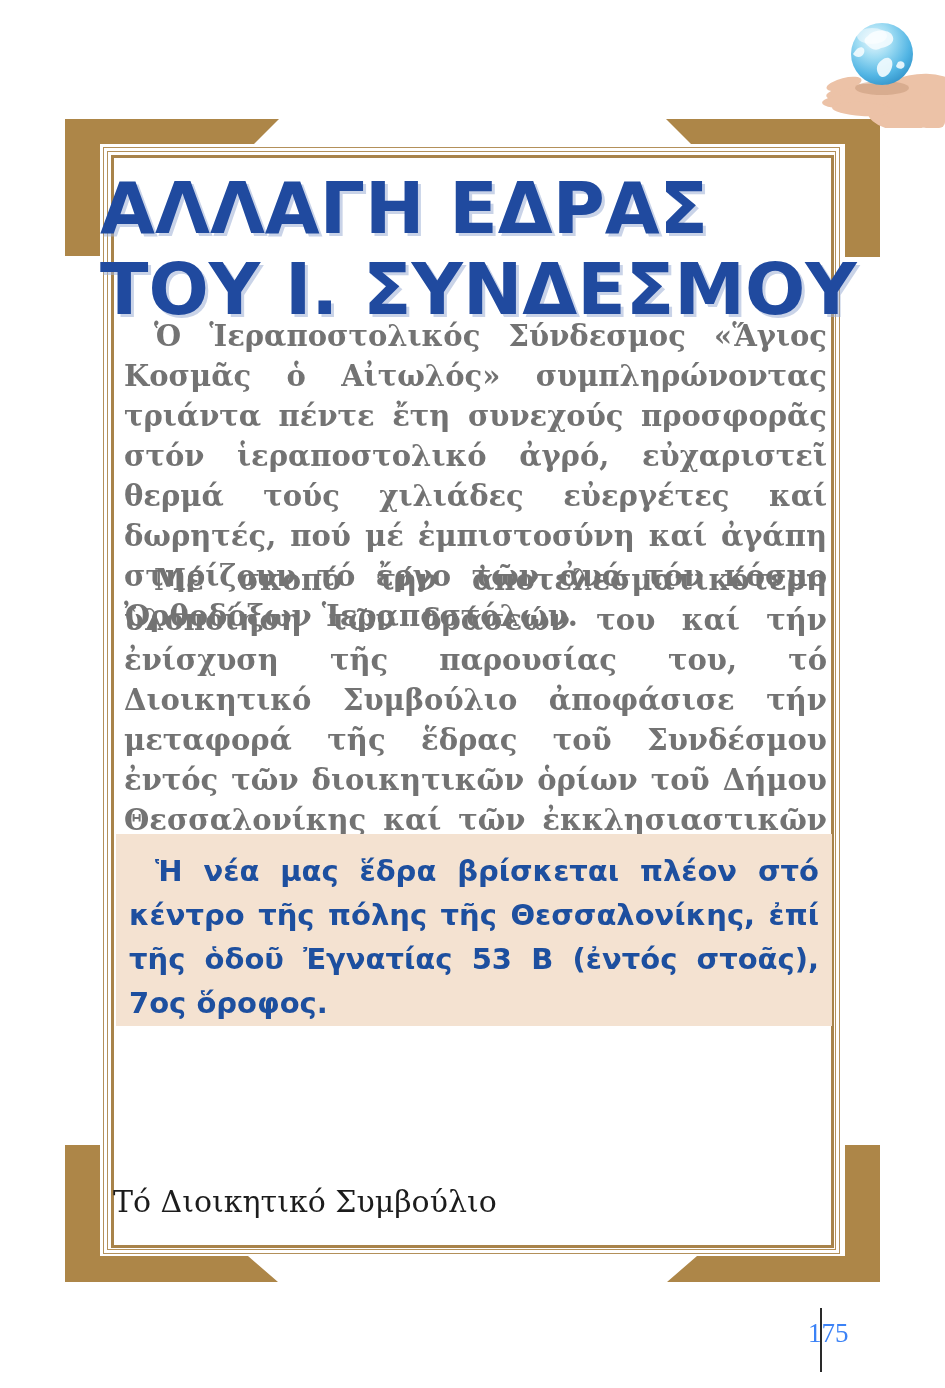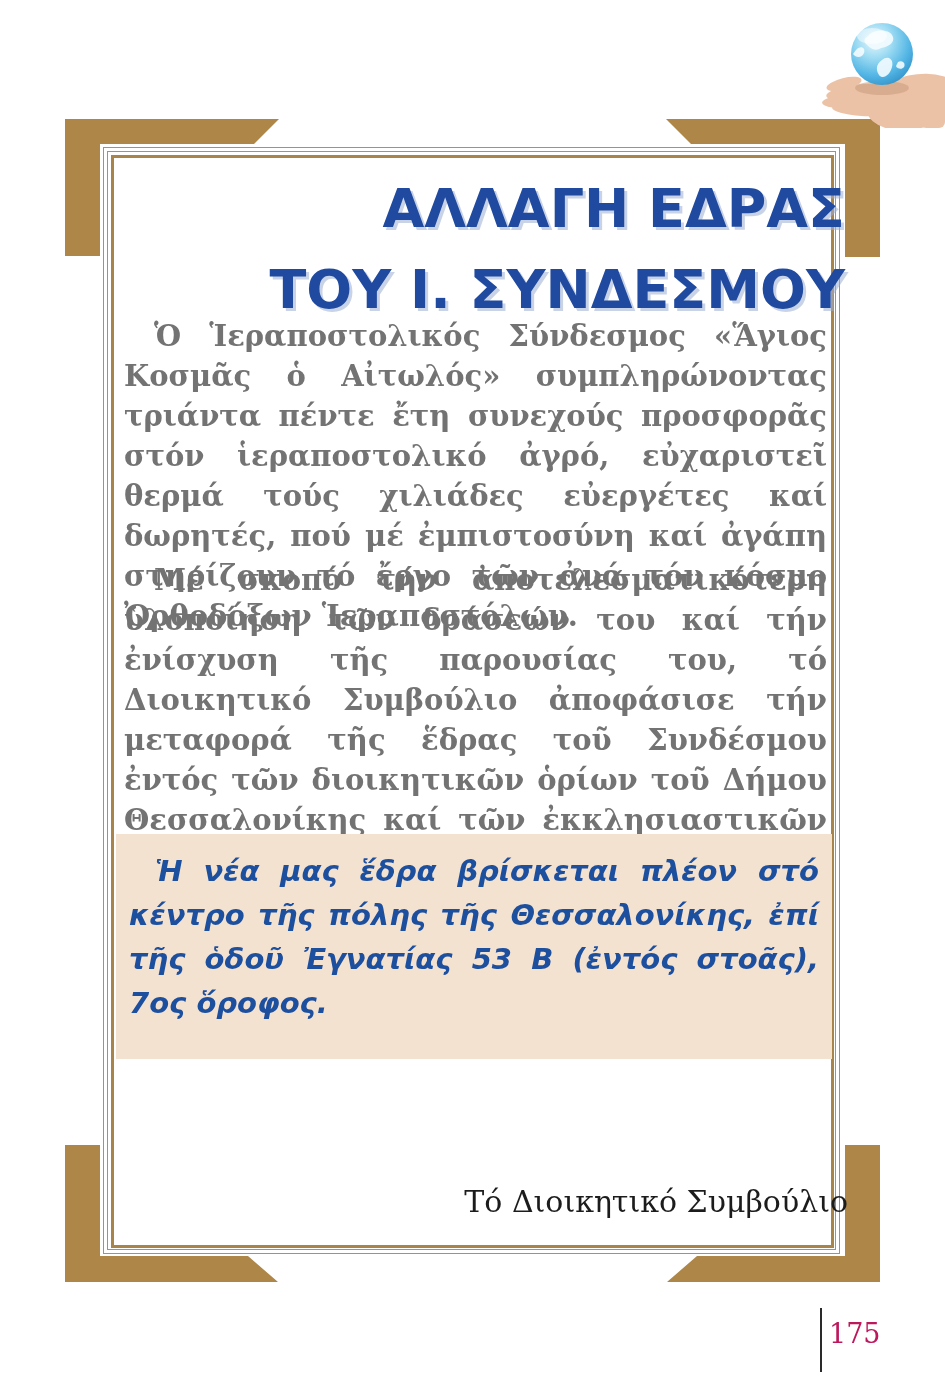--- a/index.html
+++ b/index.html
@@ -9,53 +9,53 @@
   }
   
   .frame { position:absolute; border:1px solid #b3905a; pointer-events:none; }
   .f1 { left:103px; top:147px; width:735px; height:1105px; }
   .f2 { left:107px; top:151px; width:727px; height:1097px; }
   .f3 { left:111px; top:155px; width:717px; height:1087px; border-width:3px; border-color:#a8834a; }
   .ornaments { position:absolute; left:0; top:0; pointer-events:none; }
   .handglobe { position:absolute; left:816px; top:4px; width:129px; height:124px; }
 
   .title {
-    position:absolute; left:100px; top:168px; width:745px; text-align:right;
+    position:absolute; left:100px; top:168px; width:745px; text-align:left;
     font-family:"DejaVu Sans", sans-serif; font-weight:bold; color:#204a9f;
-    font-size:54px; line-height:81px; margin:0;
+    font-size:71px; line-height:81px; margin:0;
     text-shadow:3px 3px 0 rgba(156,175,214,0.55);
   }
   .title span { display:block; white-space:nowrap; }
 
   .body-text {
     position:absolute; left:124px; width:703px; margin:0;
     font-size:29px; line-height:40px; color:#737373;
     text-align:justify; text-indent:30px;font-weight:bold;
   }
   .p1 { top:316px; }
   .p2 { top:560px; }
   .p3 { top:1002px; }
 
   .highlight {
     position:absolute; left:116px; top:834px; width:716px; box-sizing:border-box;
-    background:#f4e2d1; padding:15px 13px 34px 13px;font-style:italic;
+    background:#f4e2d1; padding:15px 13px 1px 13px;
   }
   .highlight p {
     margin:0; font-family:"DejaVu Sans", sans-serif; font-weight:bold;
     color:#1d4f9f; font-size:29px; line-height:44px;
     text-align:justify; text-indent:26px;
   }
 
   .closing {
-    position:absolute; left:129px; top:1184px; width:719px; margin:0;
-    text-align:right; font-size:30px; color:#1c1c1c;
+    position:absolute; left:113px; top:1184px; width:719px; margin:0;
+    text-align:left; font-size:30px; color:#1c1c1c;
   }
 
   .pagenum-rule { position:absolute; left:820px; top:1308px; width:2px; height:64px; background:#2a2a2a; }
-  .pagenum { position:absolute; left:829px; top:1318px; font-size:27px; color:#be185d; }
+  .pagenum { position:absolute; left:808px; top:1318px; font-size:27px; color:#3b82f6;font-family:Liberation Serif, serif; }
 </style>
 </head>
 <body>
 
 <div class="page">
 
   <svg class="ornaments" width="945" height="1388" viewBox="0 0 945 1388">
     <polygon points="65,119 279,119 254,144 100,144 100,256 65,256" fill="#ad8648"></polygon>
     <polygon points="880,119 666,119 691,144 845,144 845,257 880,257" fill="#ad8648"></polygon>
     <polygon points="65,1145 100,1145 100,1256 248,1256 278,1282 65,1282" fill="#ad8648"></polygon>

